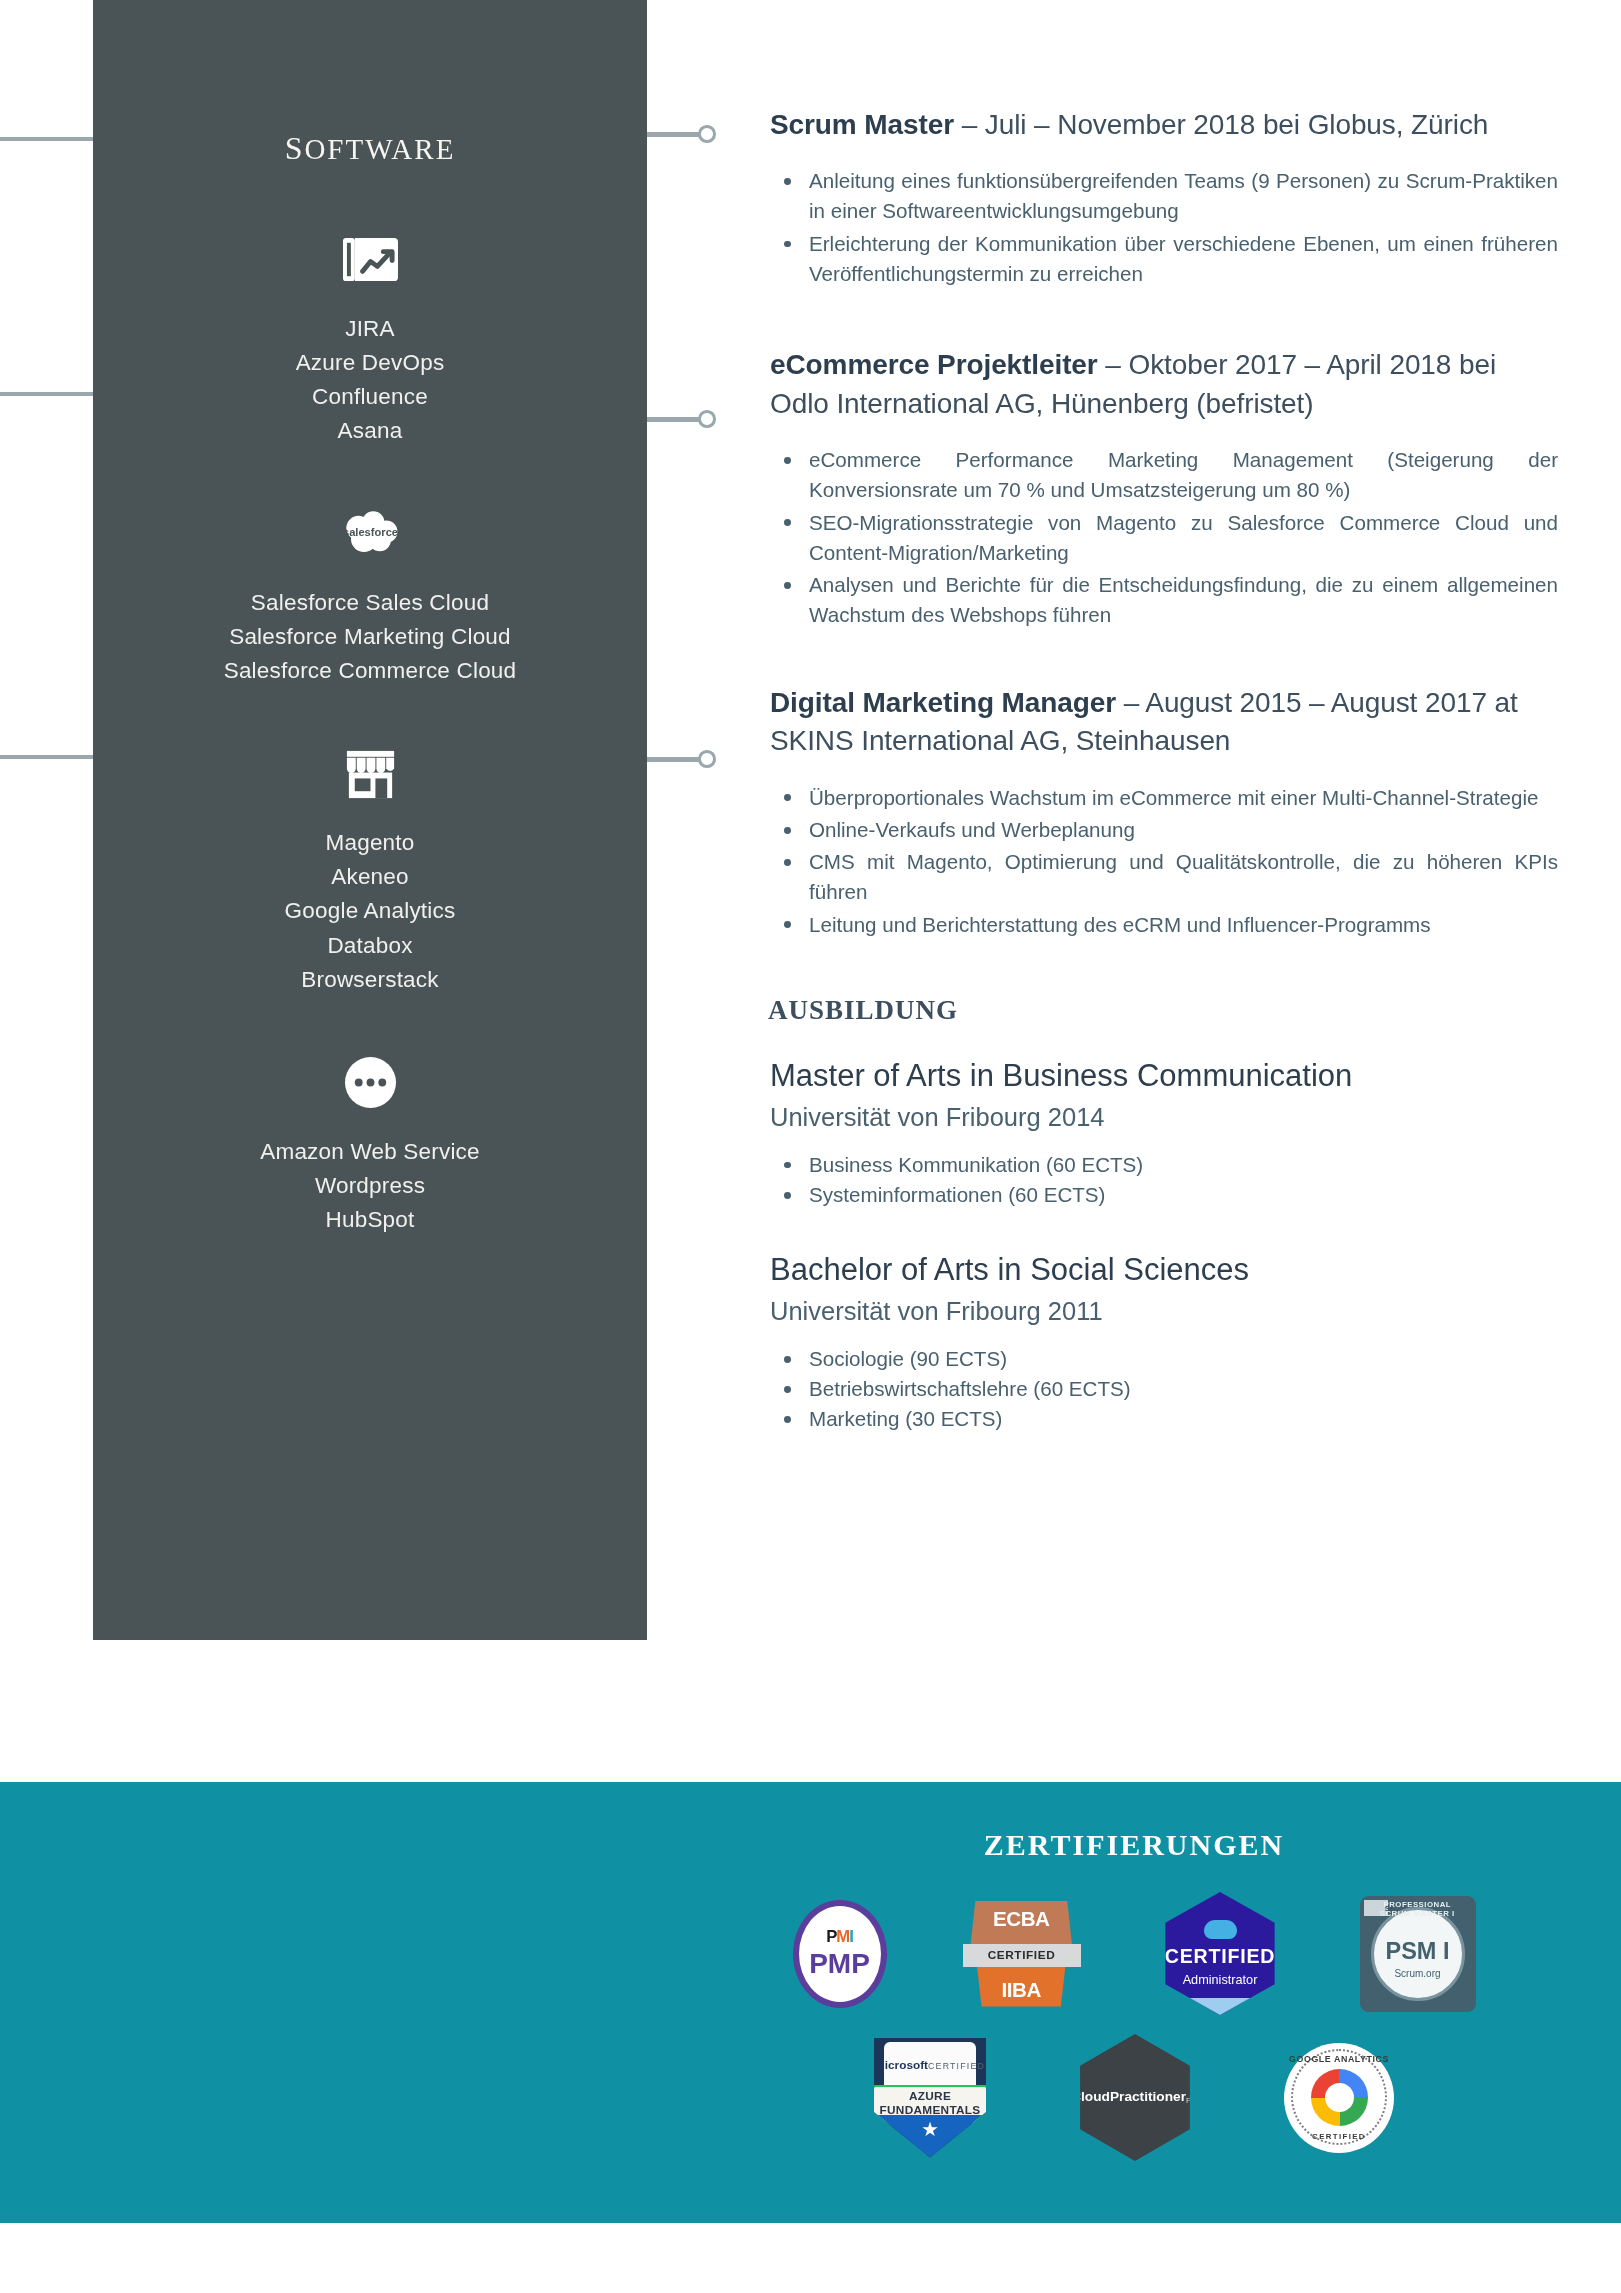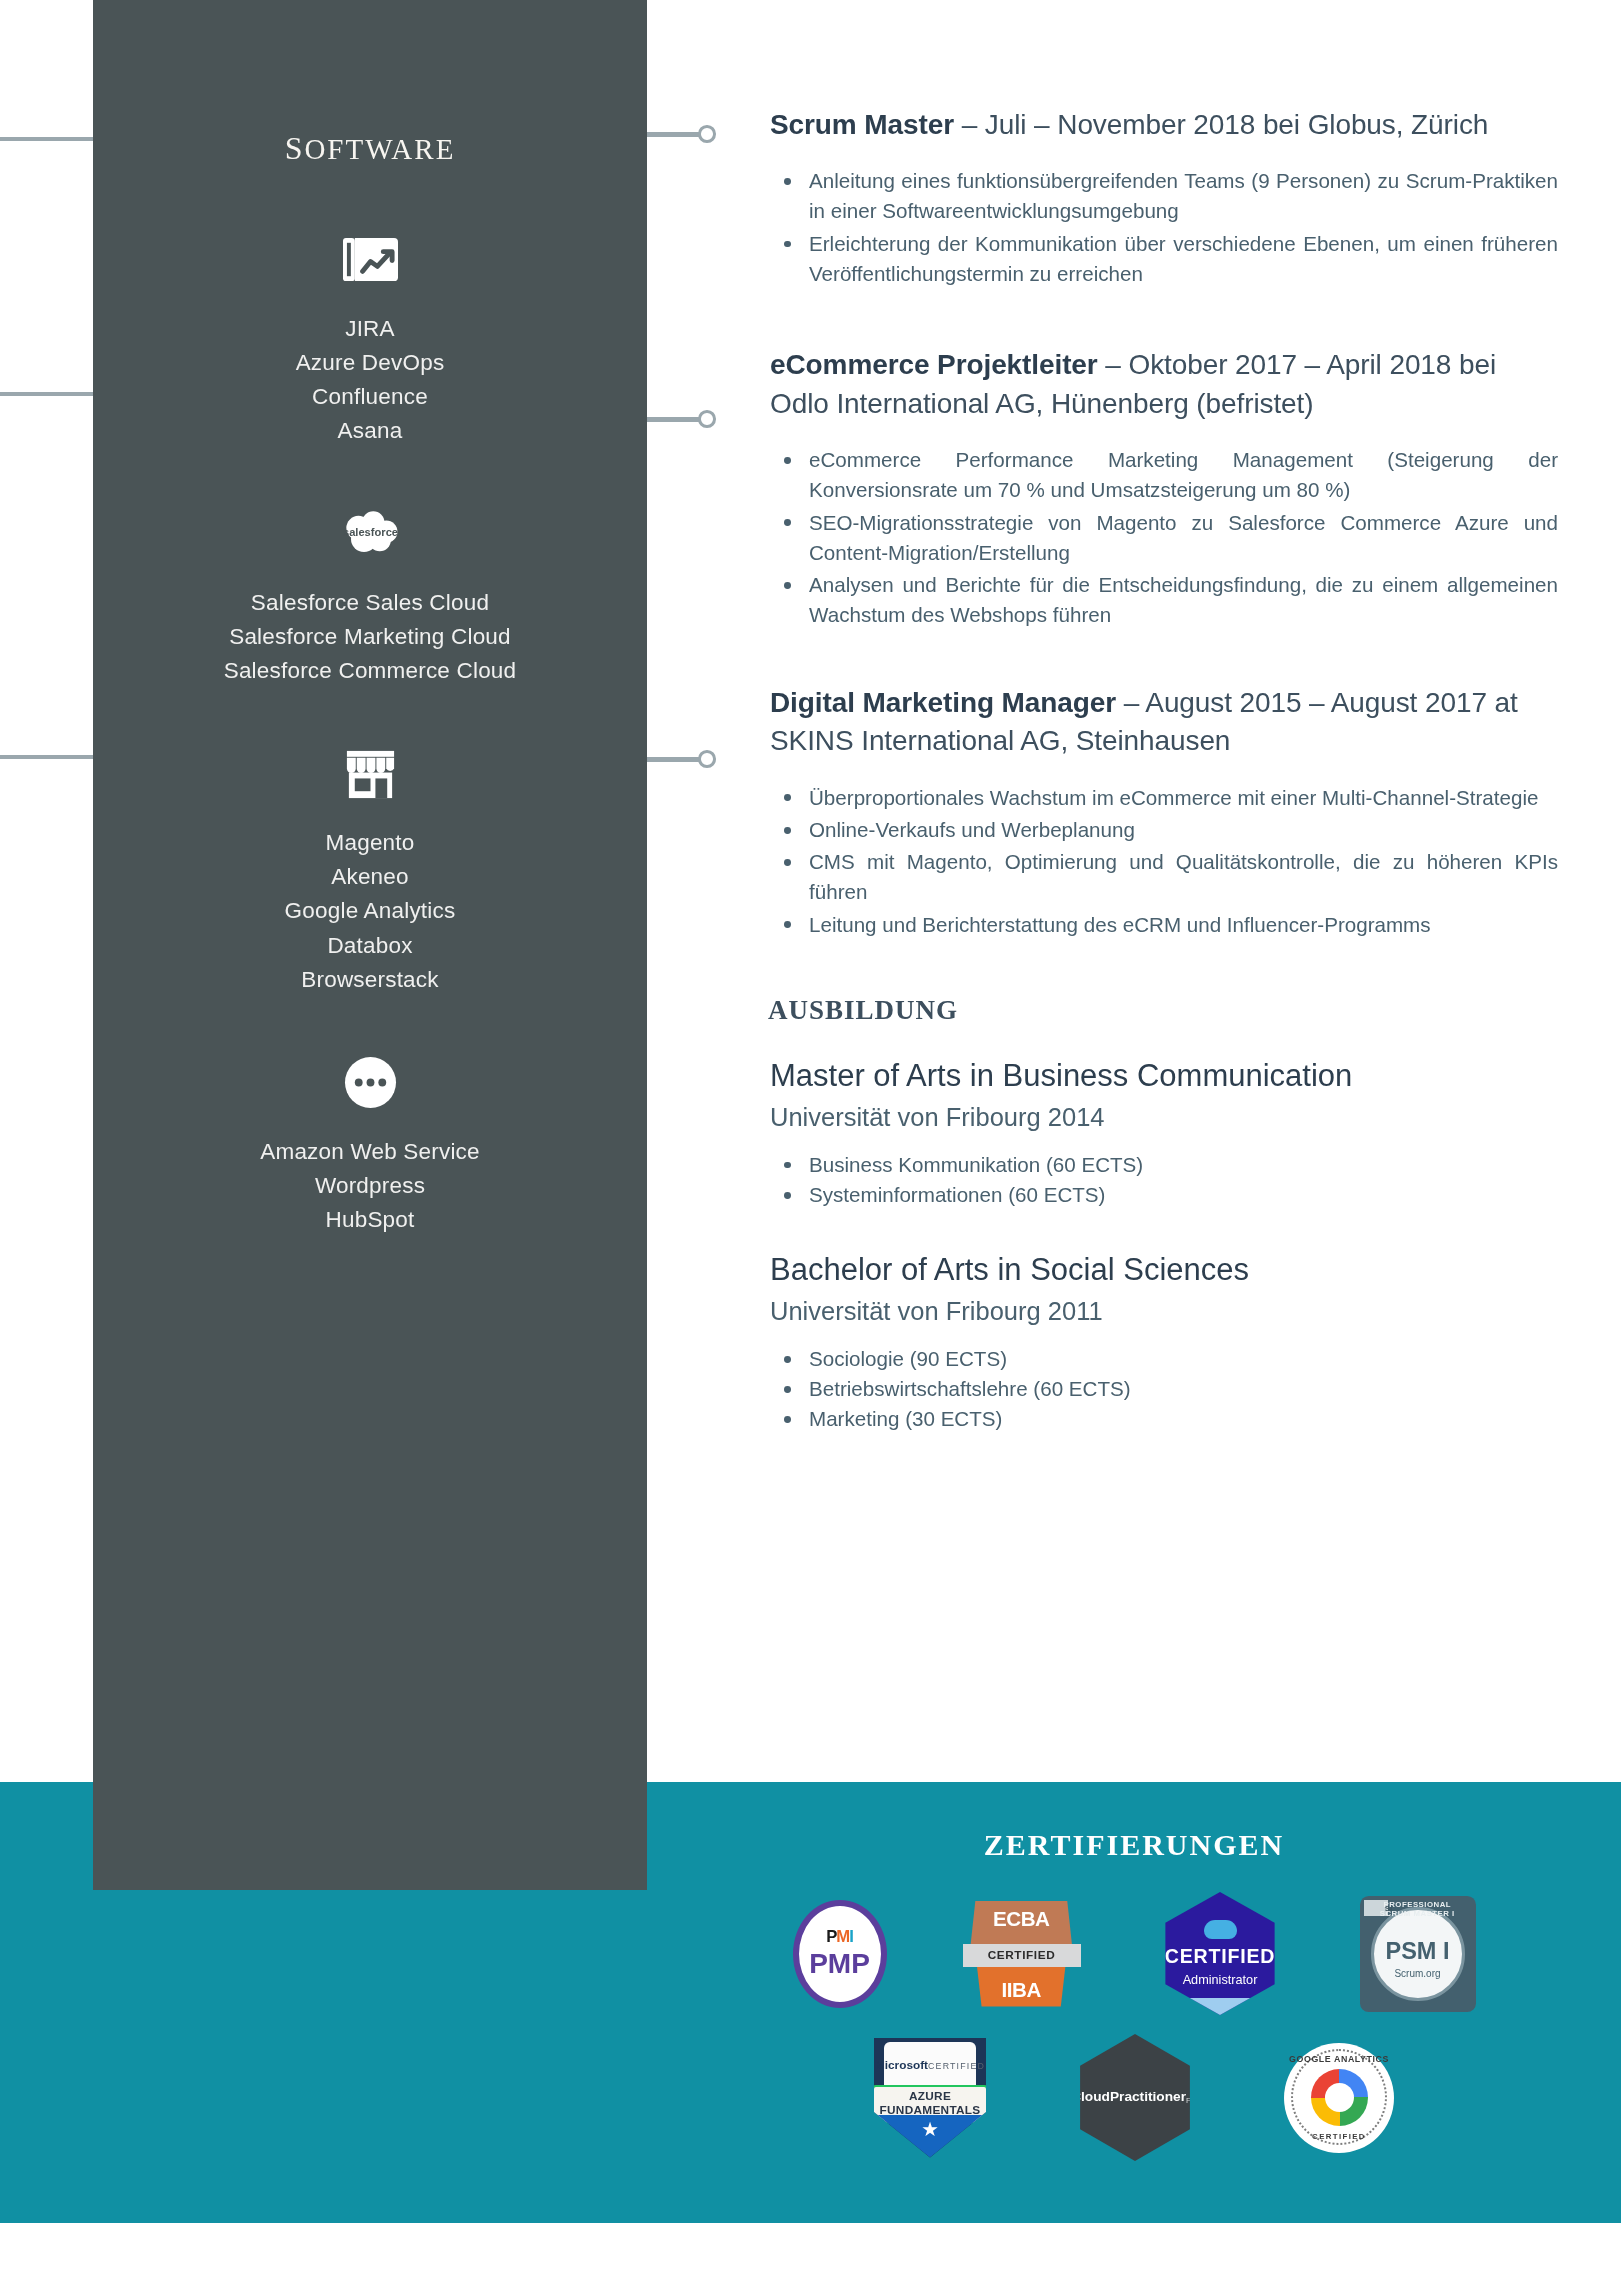--- a/index.html
+++ b/index.html
@@ -40,21 +40,21 @@
   .edge-rule.r1 { top: 137px; }
   .edge-rule.r2 { top: 392px; }
   .edge-rule.r3 { top: 755px; }
 
   
   .sidebar {
     position: absolute;
     left: 93px;
     top: 0;
     width: 554px;
-    height: 1890px;
+    height: 1640px;
     background: #4a5456;
     color: #ffffff;
     text-align: center;
     padding-top: 118px;
   }
 
   .sidebar-title {
     font-family: "Liberation Serif", serif;
     font-size: 41px;
     font-weight: 400;
@@ -509,21 +509,21 @@
         <li>Erleichterung der Kommunikation über verschiedene Ebenen, um einen früheren Veröffentlichungstermin zu erreichen</li>
       </ul>
     </section>
 
     <section class="job" style="margin-top:57px;">
       <h2 class="job-head">
         <span class="role">eCommerce Projektleiter</span><span> – Oktober 2017 – April 2018 bei Odlo International AG, Hünenberg (befristet)</span>
       </h2>
       <ul class="bullets">
         <li>eCommerce Performance Marketing Management (Steigerung der Konversionsrate um 70 % und Umsatzsteigerung um 80 %)</li>
-        <li>SEO-Migrationsstrategie von Magento zu Salesforce Commerce Azure und Content-Migration/Erstellung</li>
+        <li>SEO-Migrationsstrategie von Magento zu Salesforce Commerce Cloud und Content-Migration/Marketing</li>
         <li>Analysen und Berichte für die Entscheidungsfindung, die zu einem allgemeinen Wachstum des Webshops führen</li>
       </ul>
     </section>
 
     <section class="job" style="margin-top:53px;">
       <h2 class="job-head">
         <span class="role">Digital Marketing Manager</span><span> – August 2015 – August 2017 at SKINS International AG, Steinhausen</span>
       </h2>
       <ul class="bullets">
         <li>Überproportionales Wachstum im eCommerce mit einer Multi-Channel-Strategie</li>

